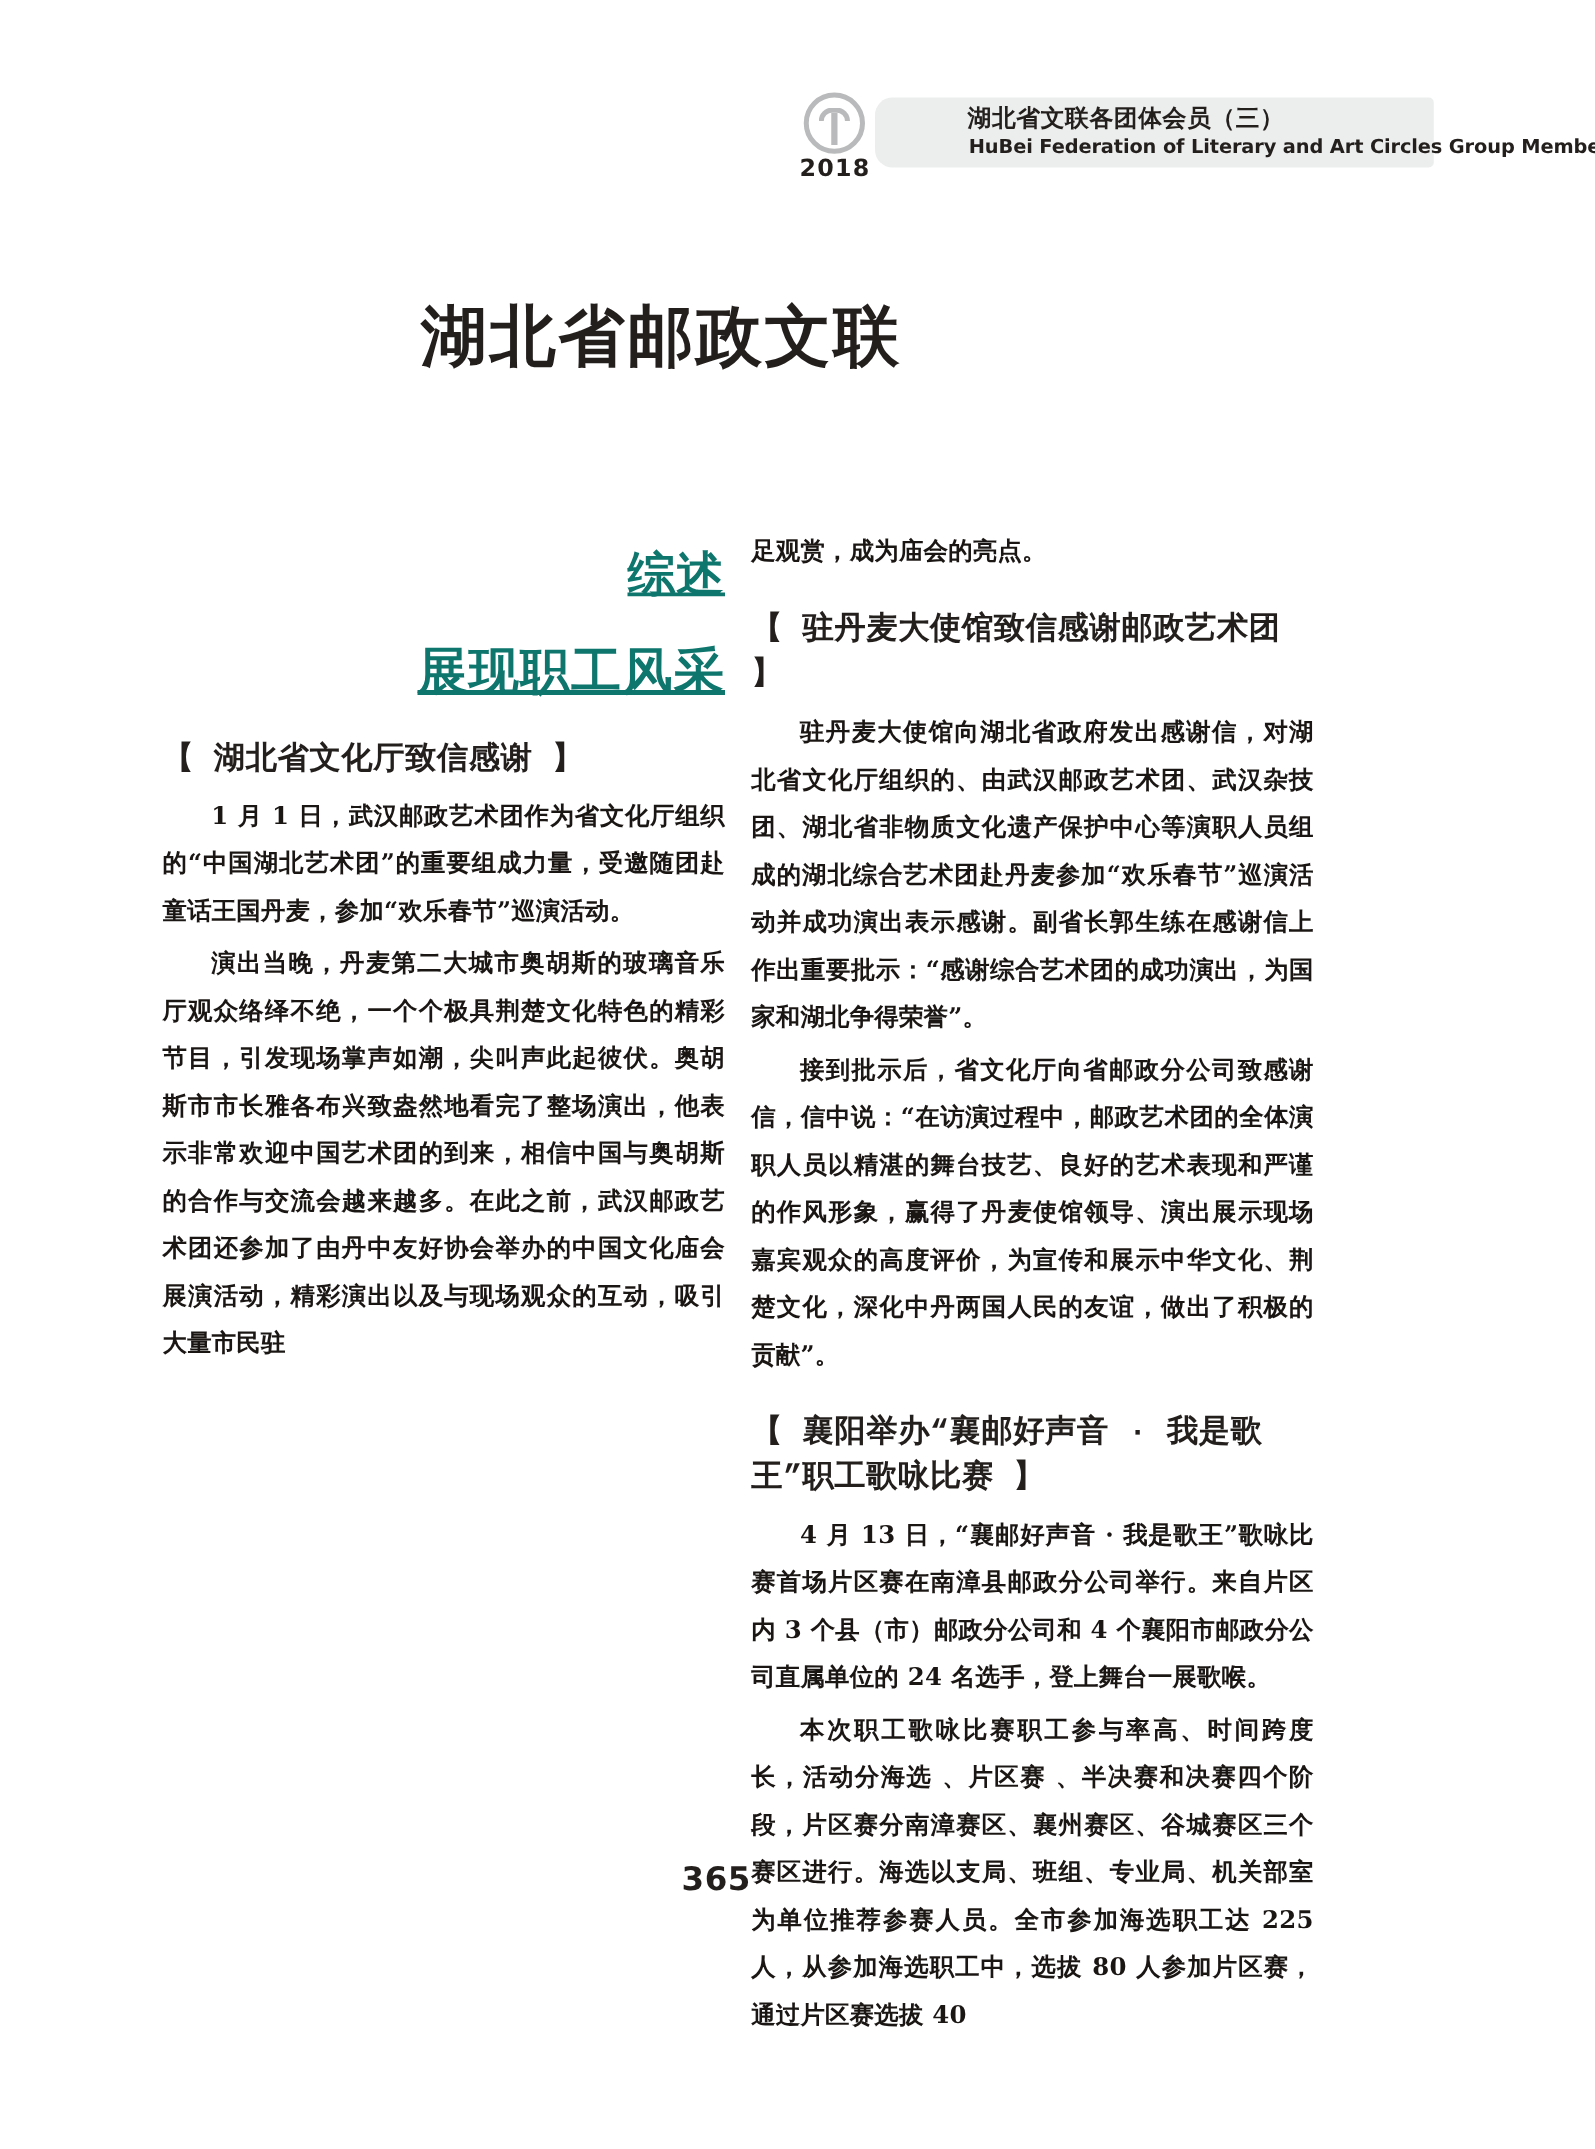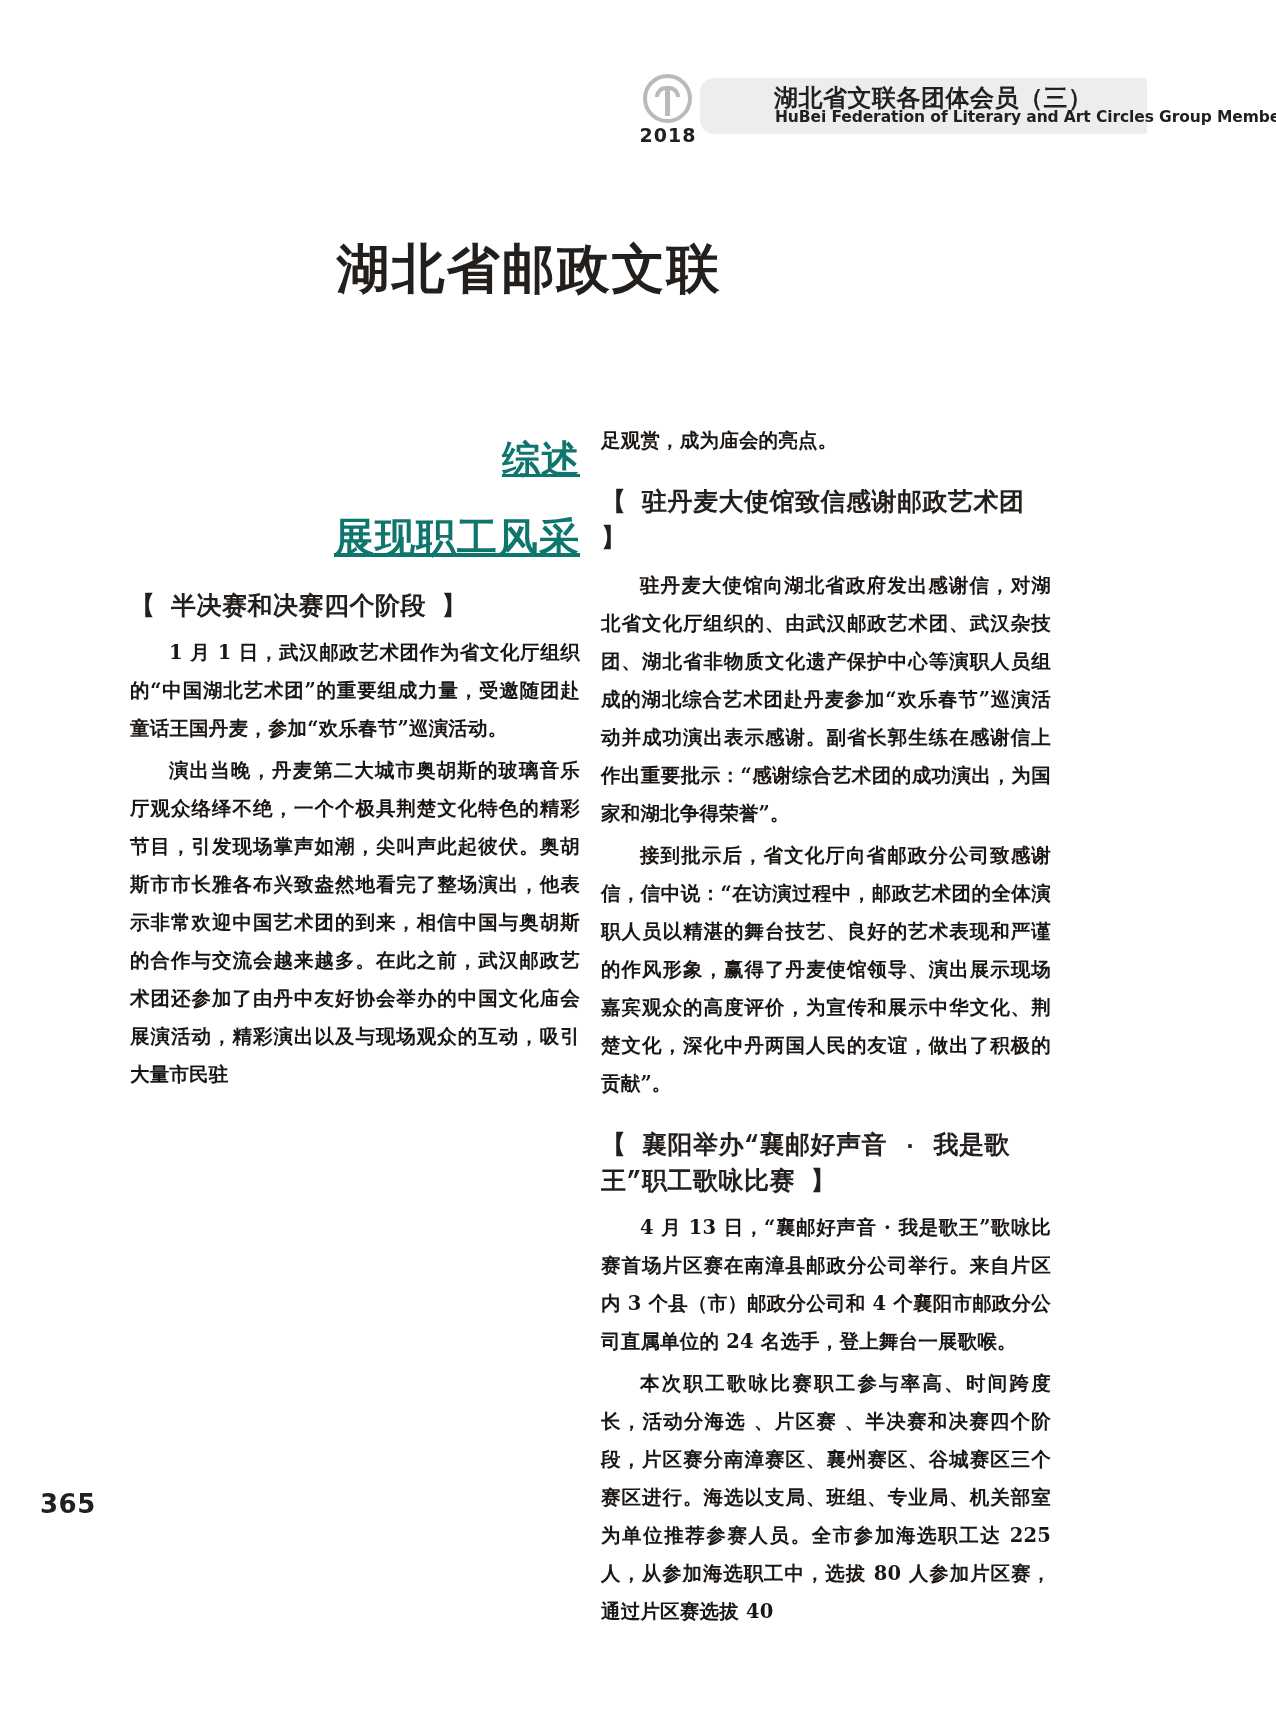--- a/index.html
+++ b/index.html
@@ -96,21 +96,21 @@
     font-size: 19px;
     color: #231f1d;
     letter-spacing: 1px;
   }
   .header-cn {
     position: absolute;
     left: 137px;
     top: 4px;
     font-family: Liberation Sans, sans-serif;
     font-weight: bold;
-    font-size: 24px;
+    font-size: 19px;
     color: #231f1d;
     letter-spacing: 0.5px;
     white-space: nowrap;
   }
   .header-en {
     position: absolute;
     left: 138px;
     top: 30px;
     font-family: "DejaVu Sans", sans-serif;
     font-weight: bold;
@@ -178,27 +178,26 @@
     text-indent: 2em;
     letter-spacing: 0.2px;
   }
 
   
   .folio {
     position: absolute;
     left: 0;
     top: 1489px;
     width: 1146px;
-    text-align: left;
+    text-align: center;
     font-family: "DejaVu Sans", sans-serif;
     font-weight: bold;
     font-size: 26px;
     color: #231f1d;
     letter-spacing: 0.5px;
-    margin-left: 40px;
   }
 </style>
 </head>
 <body>
 
 <div class="page">
 
   <div class="running-header">
     <div class="header-emblem">
       <div class="emblem-ring"></div>
@@ -208,21 +207,21 @@
     <div class="header-plate"></div>
     <div class="header-cn">湖北省文联各团体会员（三）</div>
     <div class="header-en">HuBei Federation of Literary and Art Circles Group Members</div>
   </div>
 
   <h1 class="page-title">湖北省邮政文联</h1>
 
   <div class="col col-left">
     <h2 class="sec-h1">综述</h2>
     <h2 class="sec-h1 big">展现职工风采</h2>
-    <h3 class="sec-h2">【 半决赛和决赛四个阶段 】</h3>
+    <h3 class="sec-h2">【 湖北省文化厅致信感谢 】</h3>
     <p class="body">1 月 1 日，武汉邮政艺术团作为省文化厅组织的“中国湖北艺术团”的重要组成力量，受邀随团赴童话王国丹麦，参加“欢乐春节”巡演活动。</p>
     <p class="body">演出当晚，丹麦第二大城市奥胡斯的玻璃音乐厅观众络绎不绝，一个个极具荆楚文化特色的精彩节目，引发现场掌声如潮，尖叫声此起彼伏。奥胡斯市市长雅各布兴致盎然地看完了整场演出，他表示非常欢迎中国艺术团的到来，相信中国与奥胡斯的合作与交流会越来越多。在此之前，武汉邮政艺术团还参加了由丹中友好协会举办的中国文化庙会展演活动，精彩演出以及与现场观众的互动，吸引大量市民驻</p>
   </div>
 
   <div class="col col-right">
     <p class="body" style="text-indent:0">足观赏，成为庙会的亮点。</p>
     <h3 class="sec-h2">【 驻丹麦大使馆致信感谢邮政艺术团 】</h3>
     <p class="body">驻丹麦大使馆向湖北省政府发出感谢信，对湖北省文化厅组织的、由武汉邮政艺术团、武汉杂技团、湖北省非物质文化遗产保护中心等演职人员组成的湖北综合艺术团赴丹麦参加“欢乐春节”巡演活动并成功演出表示感谢。副省长郭生练在感谢信上作出重要批示：“感谢综合艺术团的成功演出，为国家和湖北争得荣誉”。</p>
     <p class="body">接到批示后，省文化厅向省邮政分公司致感谢信，信中说：“在访演过程中，邮政艺术团的全体演职人员以精湛的舞台技艺、良好的艺术表现和严谨的作风形象，赢得了丹麦使馆领导、演出展示现场嘉宾观众的高度评价，为宣传和展示中华文化、荆楚文化，深化中丹两国人民的友谊，做出了积极的贡献”。</p>
     <h3 class="sec-h2">【 襄阳举办“襄邮好声音 · 我是歌王”职工歌咏比赛 】</h3>

